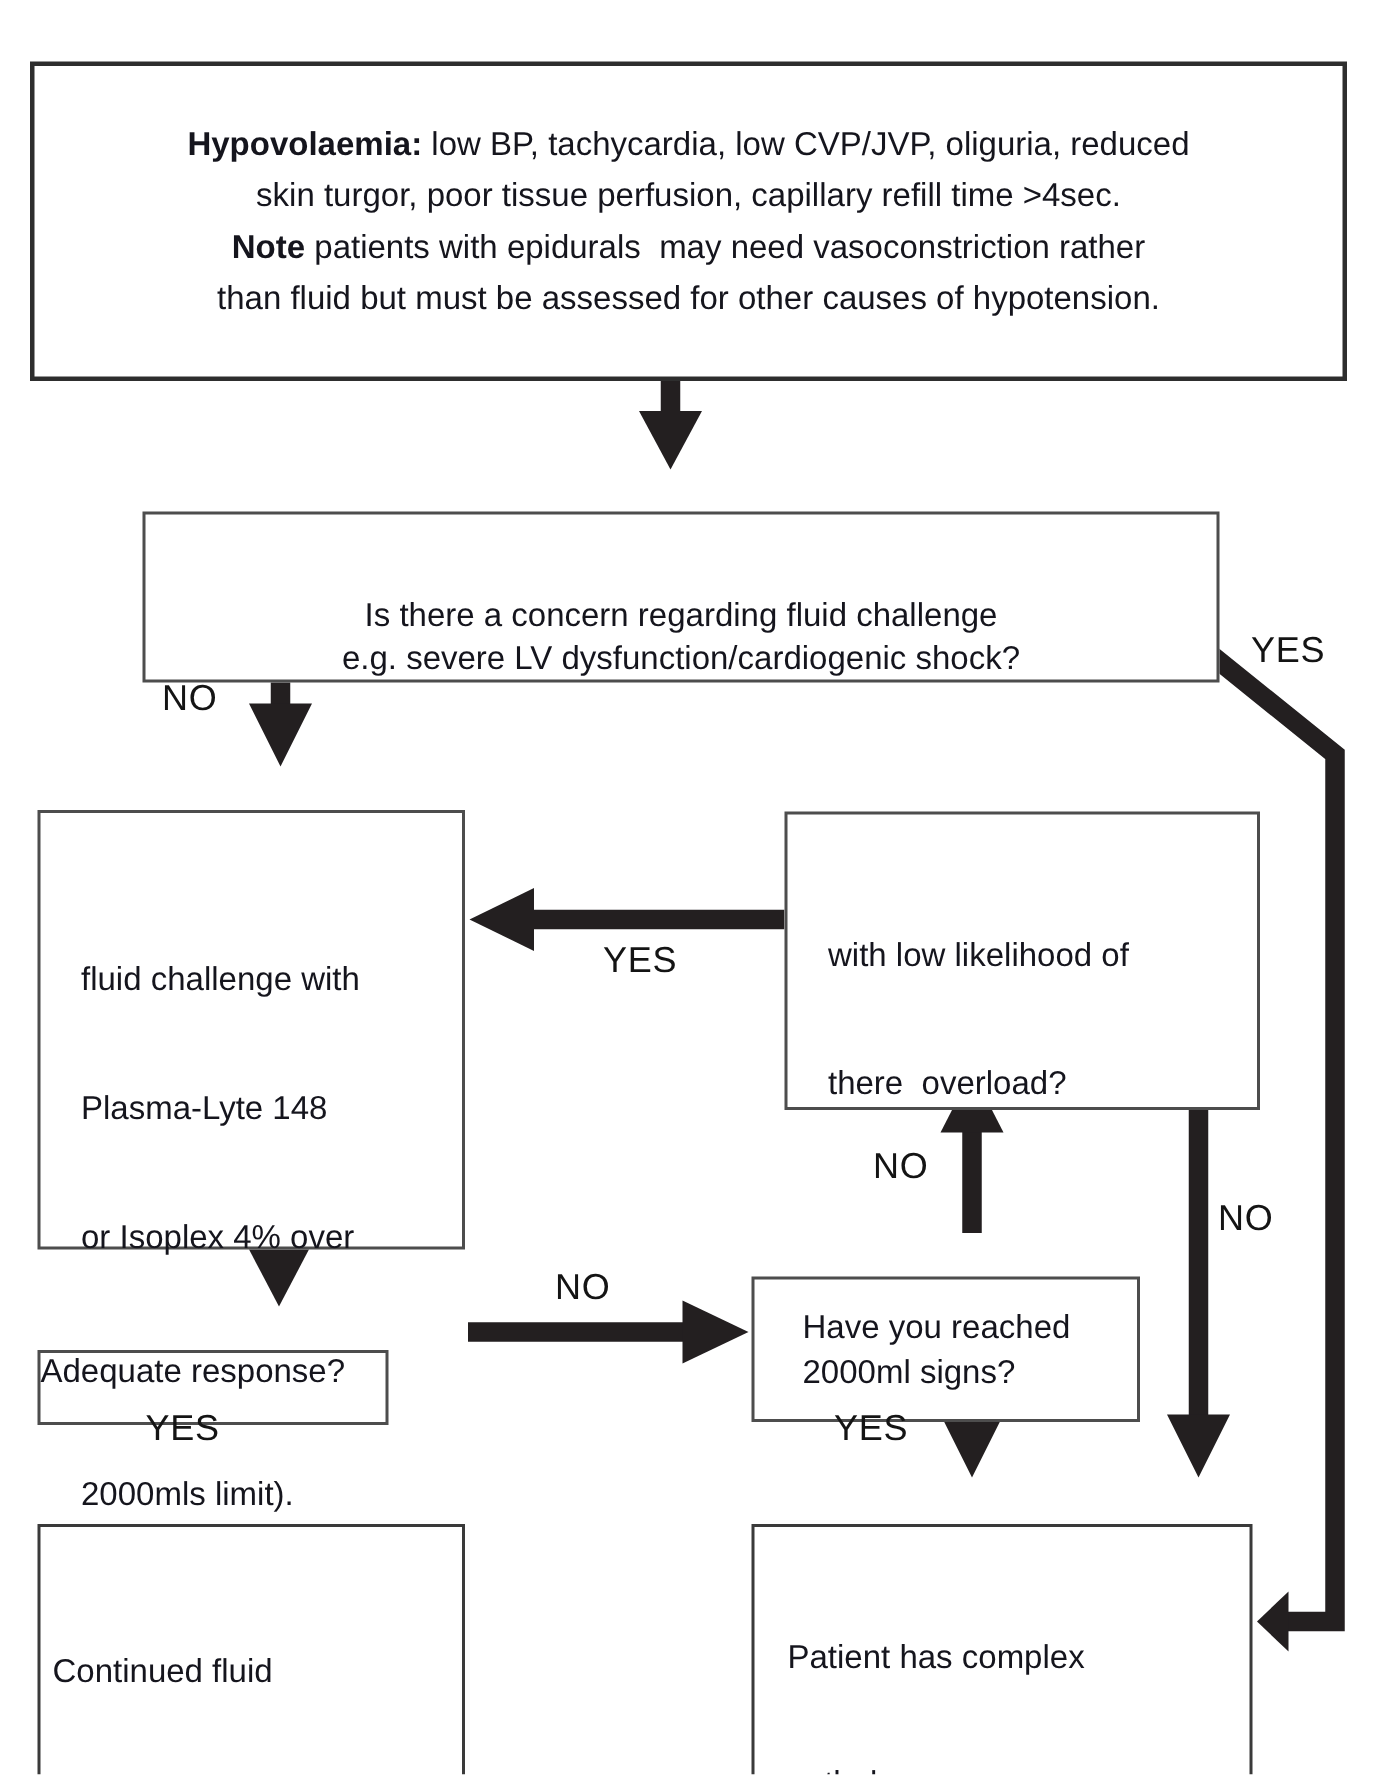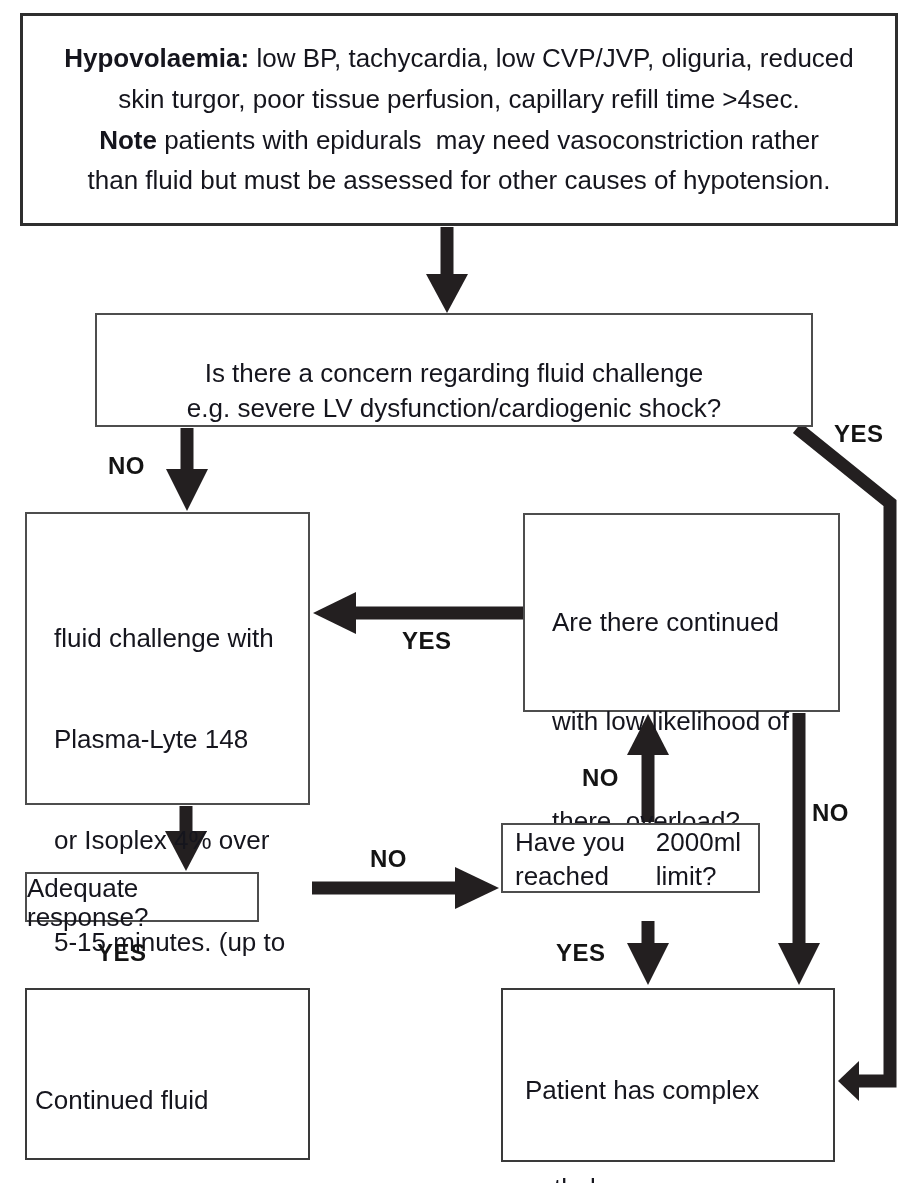--- a/index.html
+++ b/index.html
@@ -10,23 +10,24 @@
     font-family:"Liberation Sans","DejaVu Sans",sans-serif;
     color:#15151d;
     overflow:hidden;
   }
   .node{
     position:absolute;
     box-sizing:border-box;
     background:#ffffff;
     border:2px solid #4d4d4d;
     color:#15151d;
-    font-size:26px;
+    font-size:22px;
     line-height:1.3;
     white-space:pre-wrap;
+    margin-top:28px;
   }
   .node .ln{white-space:pre-wrap;}
   
   .def{
     left:20px;top:13px;width:878px;height:213px;
     border:3px solid #2e2e2e;
     display:flex;flex-direction:column;justify-content:center;align-items:center;
     text-align:center;line-height:1.56;
   }
   .concern{
@@ -41,43 +42,43 @@
   .signs{
     left:523px;top:513px;width:317px;height:199px;
     padding:24px 6px 0 27px;line-height:1.28;
   }
   .adequate{
     left:25px;top:872px;width:234px;height:50px;
     display:flex;align-items:flex-start;
     line-height:1.1;
   }
   .limit{
-    left:501px;top:823px;width:259px;height:70px;
-    display:flex;flex-direction:row;justify-content:center;
-    padding-left:12px;line-height:1.32;
+    left:501px;top:823px;width:259px;height:97px;
+    display:flex;flex-direction:column;justify-content:center;
+    padding-left:32px;line-height:1.32;
   }
   .continued{
     left:25px;top:988px;width:285px;height:172px;
     border-color:#3a3a3a;
     padding:18px 6px 0 8px;line-height:1.42;
   }
   .complex{
     left:501px;top:988px;width:334px;height:174px;
     border-color:#3a3a3a;
     padding:18px 6px 0 22px;line-height:1.26;
   }
   svg.arrows{
     position:absolute;left:0;top:0;width:919px;height:1183px;
     pointer-events:none;
   }
   svg.arrows path{stroke:#231f20;stroke-width:13;fill:none;stroke-linejoin:miter;}
   svg.arrows polygon{fill:#231f20;stroke:none;}
   .lbl{
     position:absolute;
-    font-weight:bold;
+    font-weight:normal;
     font-size:24px;
     line-height:1;
     color:#141414;
     letter-spacing:0.5px;
   }
 </style>
 </head>
 <body>
 
 <div id="canvas">
@@ -144,32 +145,31 @@
 
   <div class="node give">
     <div class="ln">fluid challenge with</div>
     <div class="ln">Plasma-Lyte 148</div>
     <div class="ln">or Isoplex 4% over</div>
     <div class="ln">5-15 minutes. (up to</div>
     <div class="ln">2000mls limit).</div>
   </div>
 
   <div class="node signs">
-    <div class="ln">Are there continued</div>
     <div class="ln">with low likelihood of</div>
     <div class="ln">there  overload?</div>
   </div>
 
   <div class="node adequate">
     <div class="ln">Adequate response?</div>
   </div>
 
   <div class="node limit">
     <div class="ln">Have you reached</div>
-    <div class="ln">2000ml limit?</div>
+    <div class="ln">2000ml signs?</div>
   </div>
 
   <div class="node continued">
     <div class="ln">Continued fluid</div>
     
     
     
   </div>
 
   <div class="node complex">

